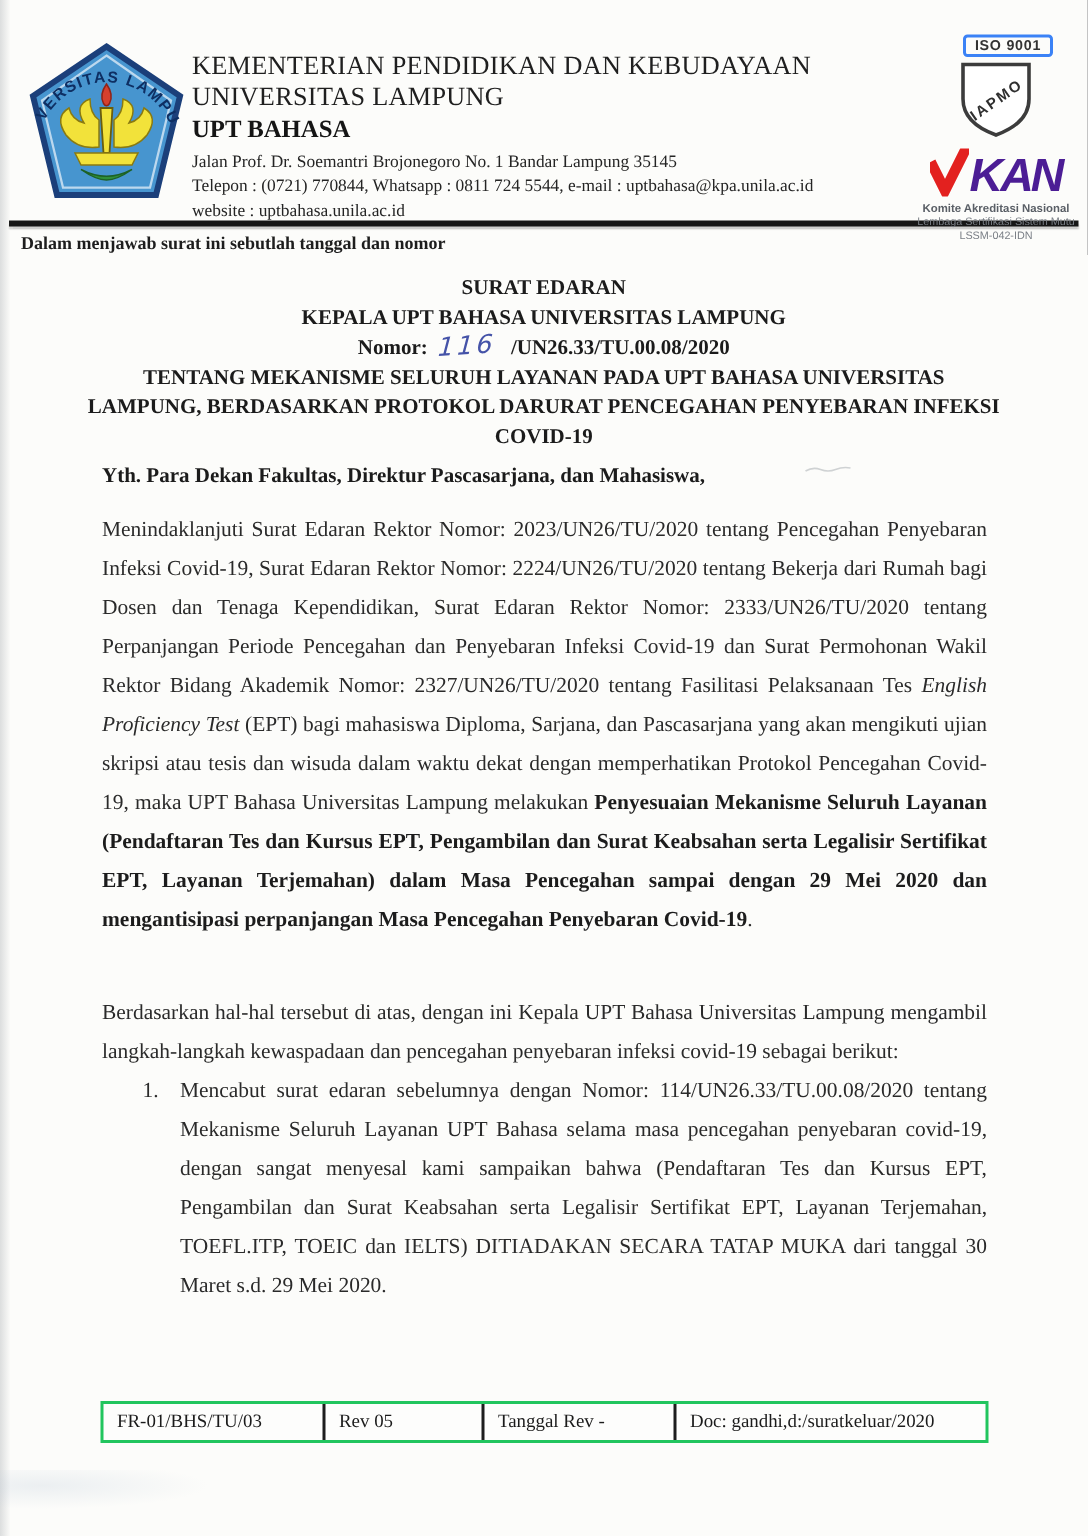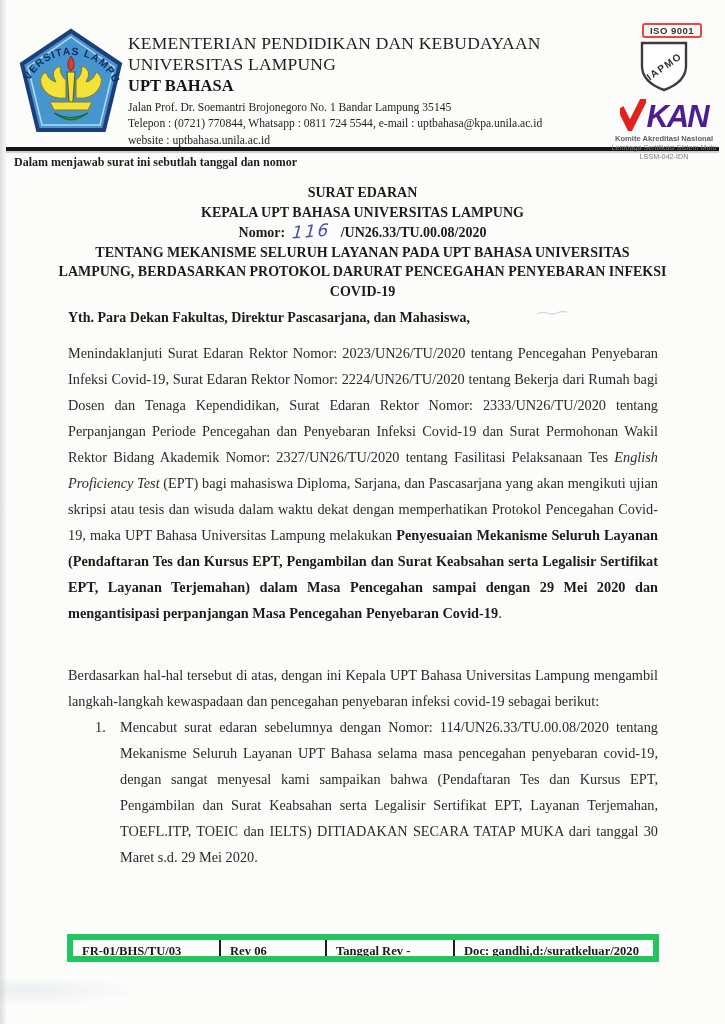--- a/index.html
+++ b/index.html
@@ -21,21 +21,21 @@
   
   .header { position:relative; height:147px; }
   .unila-logo { position:absolute; left:16px; top:28px; width:110px; height:114px; }
   .header-center { position:absolute; left:128px; top:33px; width:478px; text-align:left; }
   .h-ministry   { font-size:17.5px; letter-spacing:.2px; color:#1f1f1f; }
   .h-university { font-size:17.5px; letter-spacing:.2px; color:#1f1f1f; }
   .h-unit       { font-size:16.5px; font-weight:bold; color:#151515; margin-top:1px; }
   .h-addr       { margin-top:4px; font-size:11.6px; line-height:1.42; color:#242424; }
   .header-right { position:absolute; right:8px; top:20px; width:106px; text-align:center;
                   font-family:"Liberation Sans", sans-serif; }
-  .iso-box { display:inline-block; border:2px solid #ef4444; border-radius:3px;
+  .iso-box { display:inline-block; border:2px solid #3b82f6; border-radius:3px;
              padding:0 6px; font-size:9.5px; font-weight:bold; color:#333; letter-spacing:.5px;margin-left:16px; }
   .iapmo-shield { display:block; margin:2px auto 0 auto; }
   .kan-row { display:flex; align-items:flex-end; justify-content:center; margin-top:5px; height:34px; }
   .kan-word { font-size:31px; font-weight:bold; font-style:italic; color:#4c1d95;
               letter-spacing:-2px; line-height:.9; }
   .kan-cap1 { margin-top:3px; font-size:7.6px; font-weight:bold; color:#5a5f66; line-height:1.25; }
   .kan-cap2 { font-size:7.2px; color:#7a7f86; line-height:1.25; }
   .kan-cap3 { font-size:7.2px; color:#7a7f86; line-height:1.25; }
 
   .rule { margin:0 6px; height:4px; background:#161616; box-shadow:0 2px 1px rgba(0,0,0,.18); }
@@ -62,22 +62,22 @@
   .list { margin-left:68px; width:590px; }
   .list-item { position:relative; padding-left:52px; text-align:justify;
                font-size:14.3px; line-height:26px; color:#2a2a2a; }
   .list-num { position:absolute; left:27px; top:0; }
 
   .smudge { position:absolute; left:536px; top:309px; width:34px; height:8px; opacity:.45; }
 
   
   .footer-table {
     position:absolute; left:67px; top:934px; width:592px; height:28px;
-    display:flex; border:6px solid #22c55e; background:#fdfdfc;
-    font-weight:bold; font-size:12.6px; color:#1b1b1b;
+    display:flex; border:2px solid #22c55e; background:#fdfdfc;
+    font-weight:normal; font-size:12.6px; color:#1b1b1b;
   }
   .footer-cell { padding:4px 0 0 9px; border-right:2px solid #1d1d1d; overflow:hidden; white-space:nowrap; }
   .footer-cell:last-child { border-right:none; }
   .fc-0 { width:148px; } .fc-1 { width:106px; } .fc-2 { width:128px; } .fc-3 { flex:1; }
 </style>
 </head>
 <body>
 
 <div class="page">
   <div class="edge-shadow-left"></div>
@@ -158,17 +158,17 @@
 
   <div class="list">
     <div class="list-item">
       <span class="list-num">1.</span>
       <span><span>Mencabut surat edaran sebelumnya dengan Nomor: 114/UN26.33/TU.00.08/2020 tentang Mekanisme Seluruh Layanan UPT Bahasa selama masa pencegahan penyebaran covid-19, dengan sangat menyesal kami sampaikan bahwa </span><span class="b">(Pendaftaran Tes dan Kursus EPT, Pengambilan dan Surat Keabsahan serta Legalisir Sertifikat EPT, Layanan Terjemahan, TOEFL.ITP, TOEIC dan IELTS) DITIADAKAN SECARA TATAP MUKA dari tanggal 30 Maret s.d. 29 Mei 2020.</span></span>
     </div>
   </div>
 
   <div class="footer-table">
     <div class="footer-cell fc-0">FR-01/BHS/TU/03</div>
-    <div class="footer-cell fc-1">Rev 06</div>
+    <div class="footer-cell fc-1">Rev 05</div>
     <div class="footer-cell fc-2">Tanggal Rev -</div>
     <div class="footer-cell fc-3">Doc: gandhi,d:/suratkeluar/2020</div>
   </div>
 </div>
 
 </body></html>

